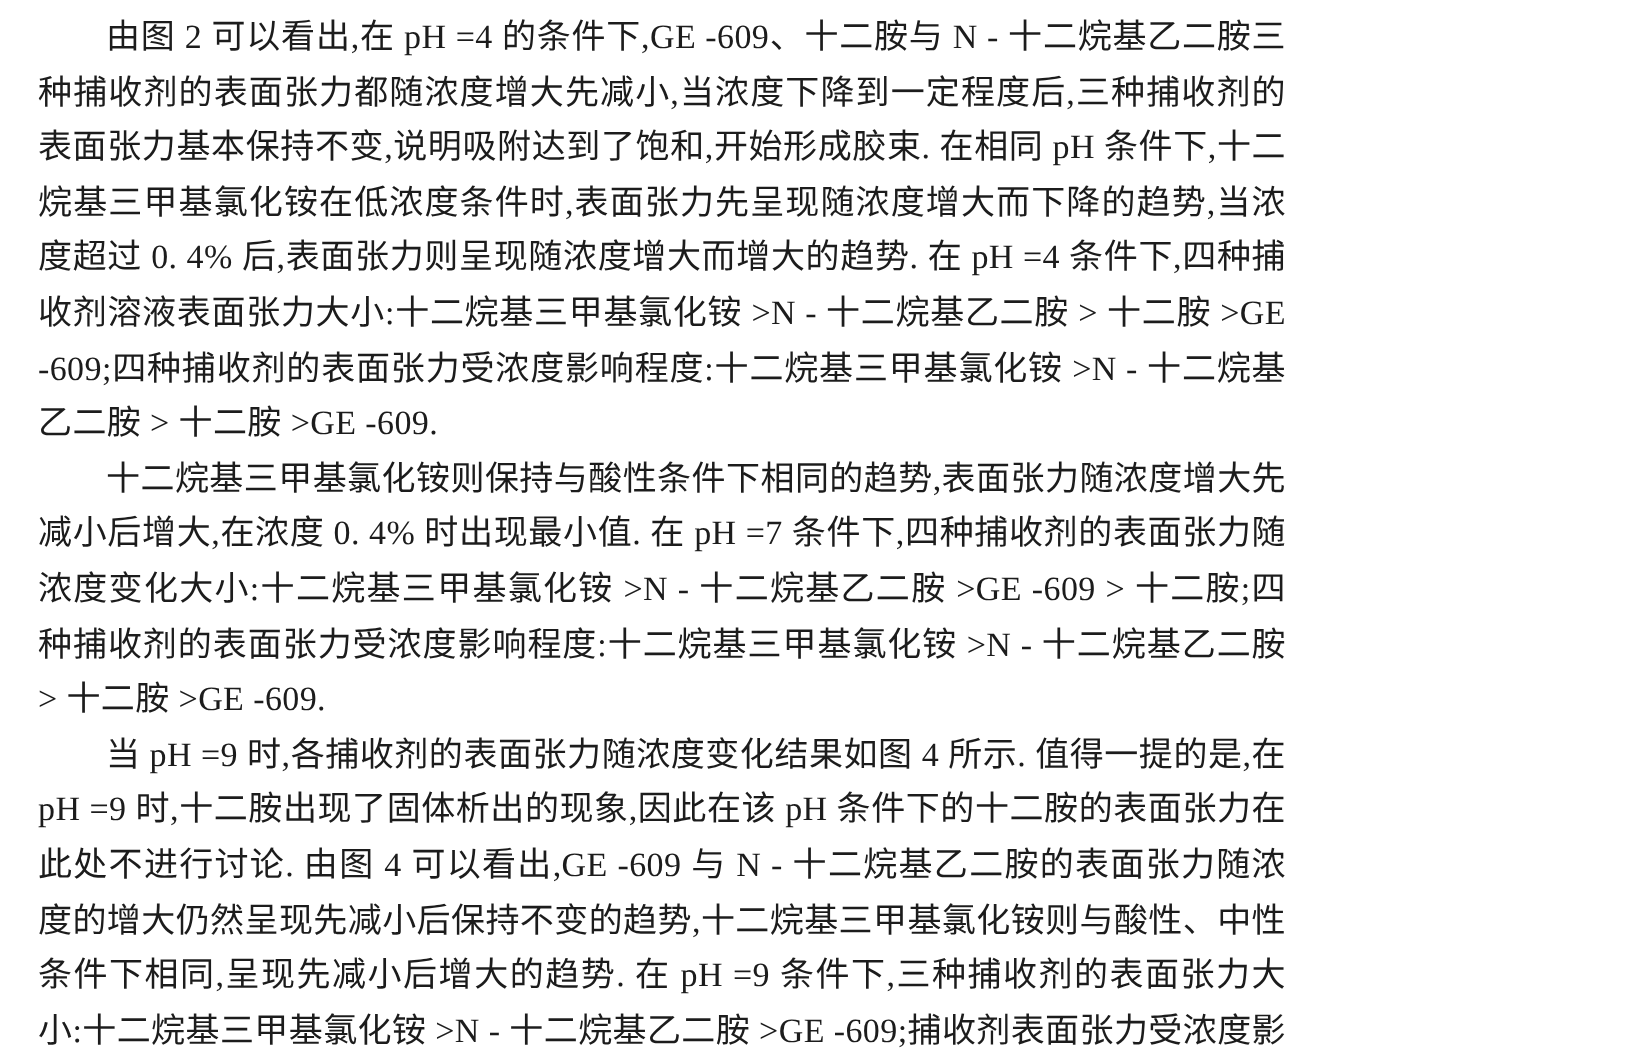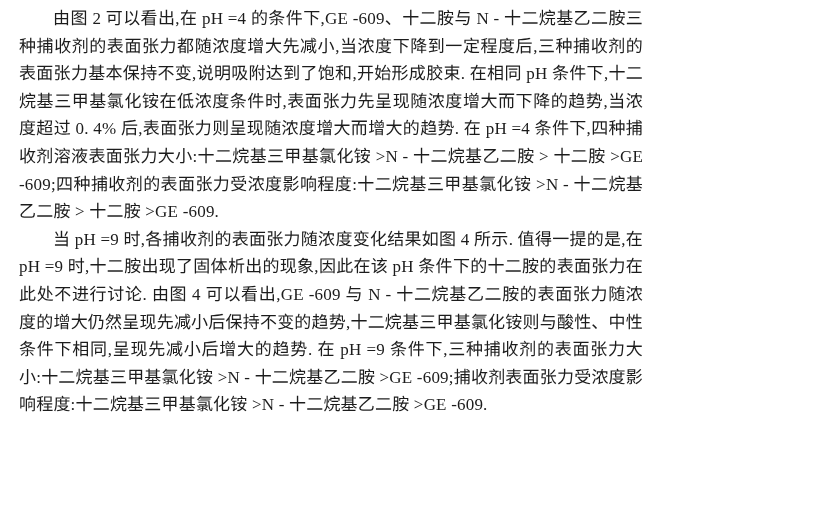--- a/index.html
+++ b/index.html
@@ -38,15 +38,16 @@
     letter-spacing: 0;
   }
 </style>
 </head>
 <body>
 
 <div class="page">
   <p>由图 2 可以看出,在 pH =4 的条件下,GE -609、十二胺与 N - 十二烷基乙二胺三种捕收剂的表面张力都随浓度增大先减小,当浓度下降到一定程度后,三种捕收剂的表面张力基本保持不变,说明吸附达到了饱和,开始形成胶束. 在相同 pH 条件下,十二烷基三甲基氯化铵在低浓度条件时,表面张力先呈现随浓度增大而下降的趋势,当浓度超过 0. 4% 后,表面张力则呈现随浓度增大而增大的趋势. 在 pH =4 条件下,四种捕收剂溶液表面张力大小:十二烷基三甲基氯化铵 &gt;N - 十二烷基乙二胺 &gt; 十二胺 &gt;GE -609;四种捕收剂的表面张力受浓度影响程度:十二烷基三甲基氯化铵 &gt;N - 十二烷基乙二胺 &gt; 十二胺 &gt;GE -609.</p>
 
 
+  <p>十二烷基三甲基氯化铵则保持与酸性条件下相同的趋势,表面张力随浓度增大先减小后增大,在浓度 0. 4% 时出现最小值. 在 pH =7 条件下,四种捕收剂的表面张力随浓度变化大小:十二烷基三甲基氯化铵 &gt;N - 十二烷基乙二胺 &gt;GE -609 &gt; 十二胺;四种捕收剂的表面张力受浓度影响程度:十二烷基三甲基氯化铵 &gt;N - 十二烷基乙二胺 &gt; 十二胺 &gt;GE -609.</p>
 
   <p>当 pH =9 时,各捕收剂的表面张力随浓度变化结果如图 4 所示. 值得一提的是,在 pH =9 时,十二胺出现了固体析出的现象,因此在该 pH 条件下的十二胺的表面张力在此处不进行讨论. 由图 4 可以看出,GE -609 与 N - 十二烷基乙二胺的表面张力随浓度的增大仍然呈现先减小后保持不变的趋势,十二烷基三甲基氯化铵则与酸性、中性条件下相同,呈现先减小后增大的趋势. 在 pH =9 条件下,三种捕收剂的表面张力大小:十二烷基三甲基氯化铵 &gt;N - 十二烷基乙二胺 &gt;GE -609;捕收剂表面张力受浓度影响程度:十二烷基三甲基氯化铵 &gt;N - 十二烷基乙二胺 &gt;GE -609.</p>
 </div>
 
 </body></html>

